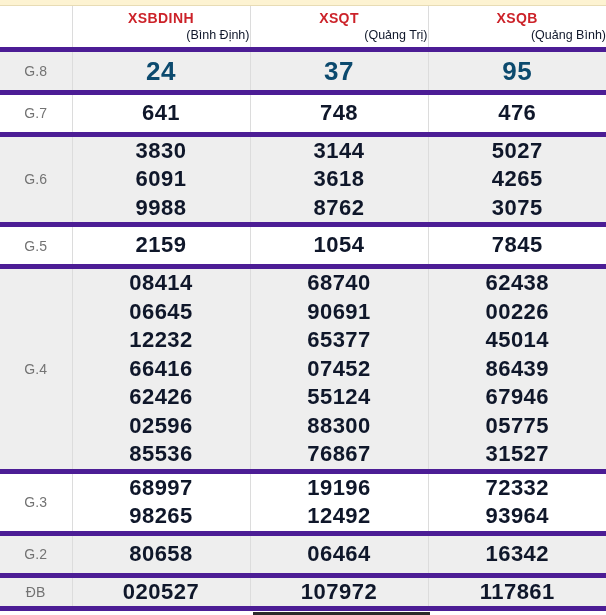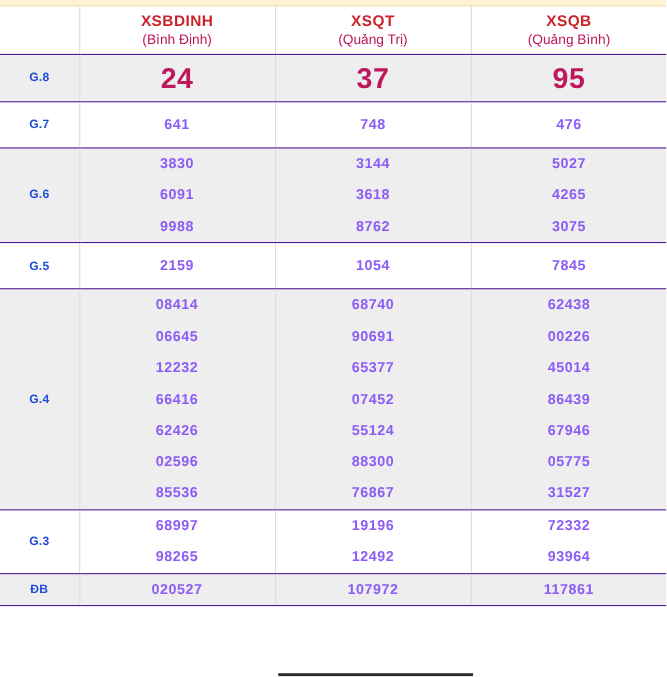--- a/index.html
+++ b/index.html
@@ -36,21 +36,21 @@
     border-collapse: collapse;
     table-layout: fixed;
   }
 
   table.result-table col.c-label { width: 72px; }
   table.result-table col.c-prov  { width: 178px; }
 
   table.result-table th,
   table.result-table td {
     border-right: 1px solid #dcdcdc;
-    border-bottom: 1px solid #4c1d95;
+    border-bottom: 5px solid #4c1d95;
     text-align: center;
     vertical-align: middle;
     padding: 0;
   }
   table.result-table th:last-child,
   table.result-table td:last-child {
     border-right: none;
   }
 
   
@@ -62,54 +62,55 @@
   .prov-code {
     display: block;
     color: #cc2229;
     font-weight: bold;
     font-size: 14px;
     letter-spacing: .4px;
     line-height: 17px;
   }
   .prov-name {
     display: block;
-    color: #be185d;
+    color: #0f172a;
     font-weight: normal;
     font-size: 12.5px;
     line-height: 16px;
+    text-align: right;
   }
   th.corner { background: #ffffff; }
 
   
   td.label {
-    color: #1d4ed8;
-    font-size: 11px;
-    font-weight: bold;
+    color: #737373;
+    font-size: 14px;
+    font-weight: normal;
     letter-spacing: .2px;
   }
 
   td.nums {
-    color: #8b5cf6;
-    font-size: 13px;
+    color: #0f172a;
+    font-size: 22px;
     font-weight: bold;
     letter-spacing: .5px;
   }
   td.nums .n {
     display: block;
     line-height: 28.5px;
     white-space: nowrap;
   }
 
   
   tr.shade td { background: #eeeeee; }
   tr.plain td { background: #ffffff; }
 
   
   tr.r-g8 td.nums {
-    color: #be185d;
+    color: #0c4a6e;
     font-size: 26px;
   }
   tr.r-g8 td.nums .n { line-height: 36px; }
   tr.r-g8 td { height: 43px; }
 
   
   tr.r-g7 td, tr.r-g5 td, tr.r-g2 td, tr.r-g1 td { height: 42px; }
 
   
   .db-underline {
@@ -249,20 +250,32 @@
           </td>
           <td class="nums">
             <span class="n">19196</span>
             <span class="n">12492</span>
           </td>
           <td class="nums">
             <span class="n">72332</span>
             <span class="n">93964</span>
           </td>
         </tr>
+        <tr class="shade r-g2">
+          <td class="label">G.2</td>
+          <td class="nums">
+            <span class="n">80658</span>
+          </td>
+          <td class="nums">
+            <span class="n">06464</span>
+          </td>
+          <td class="nums">
+            <span class="n">16342</span>
+          </td>
+        </tr>
         <tr class="shade r-b">
           <td class="label">ĐB</td>
           <td class="nums">
             <span class="n">020527</span>
           </td>
           <td class="nums">
             <span class="n">107972</span>
           </td>
           <td class="nums">
             <span class="n">117861</span>

